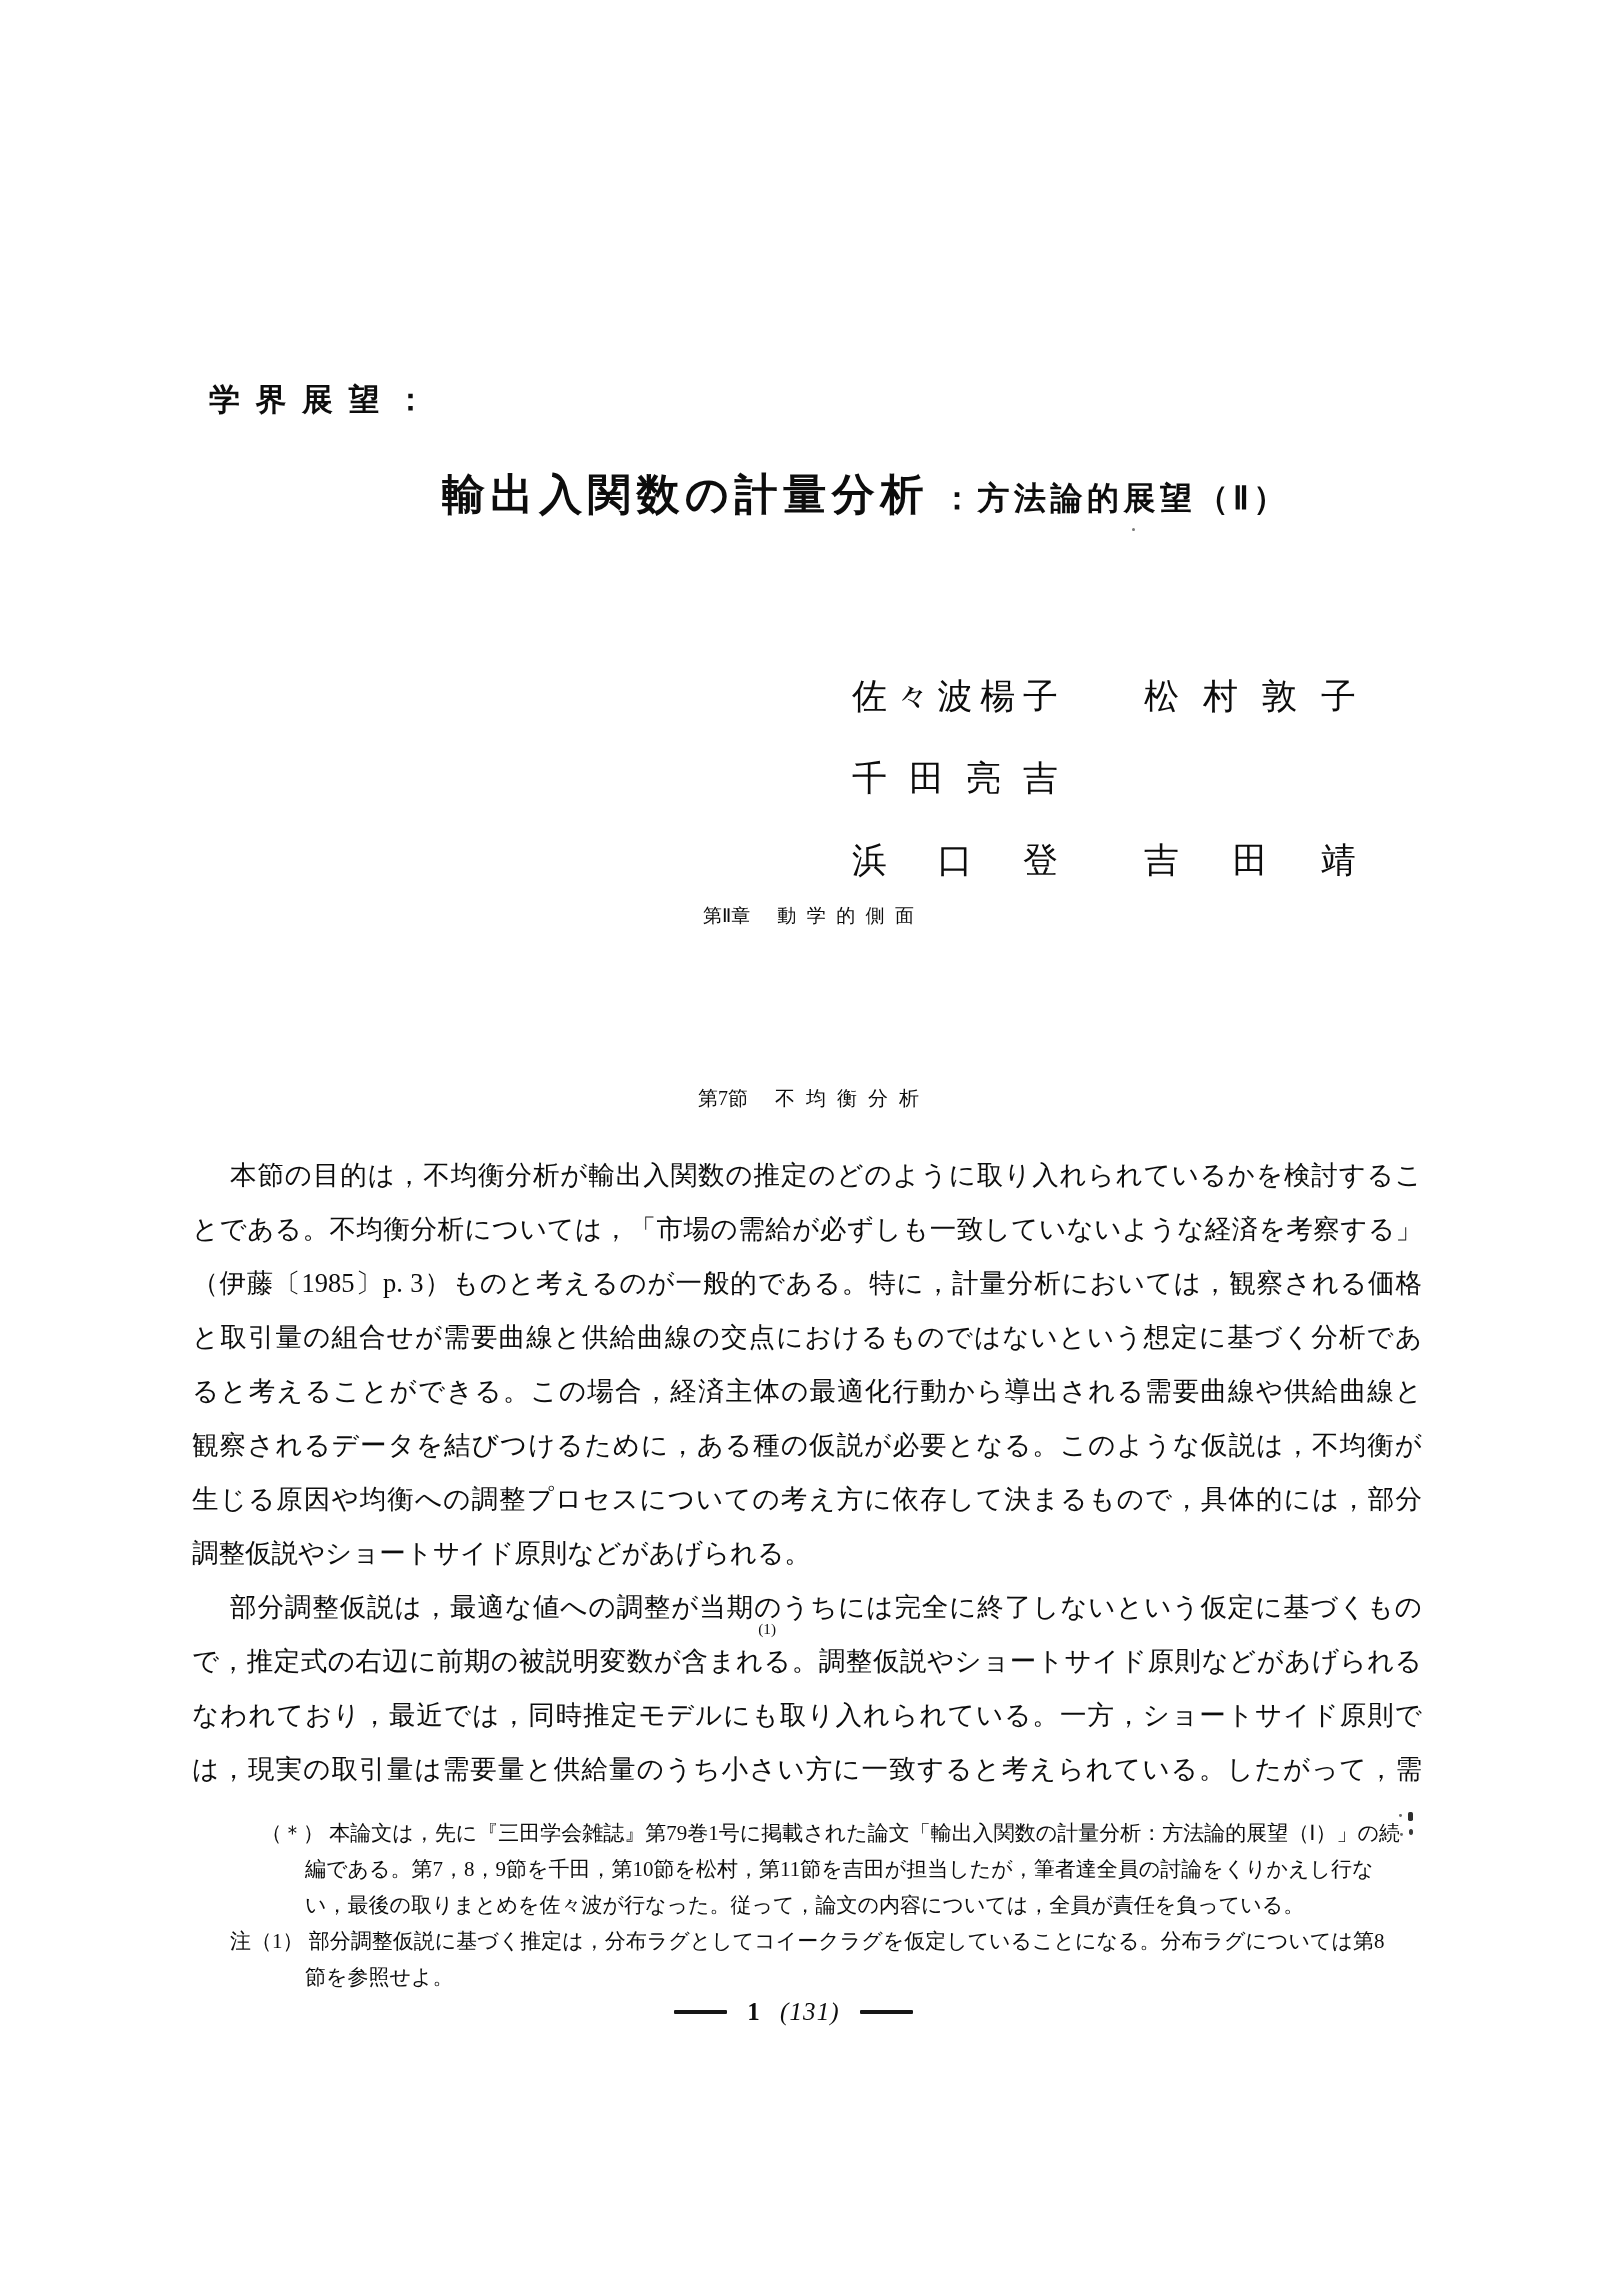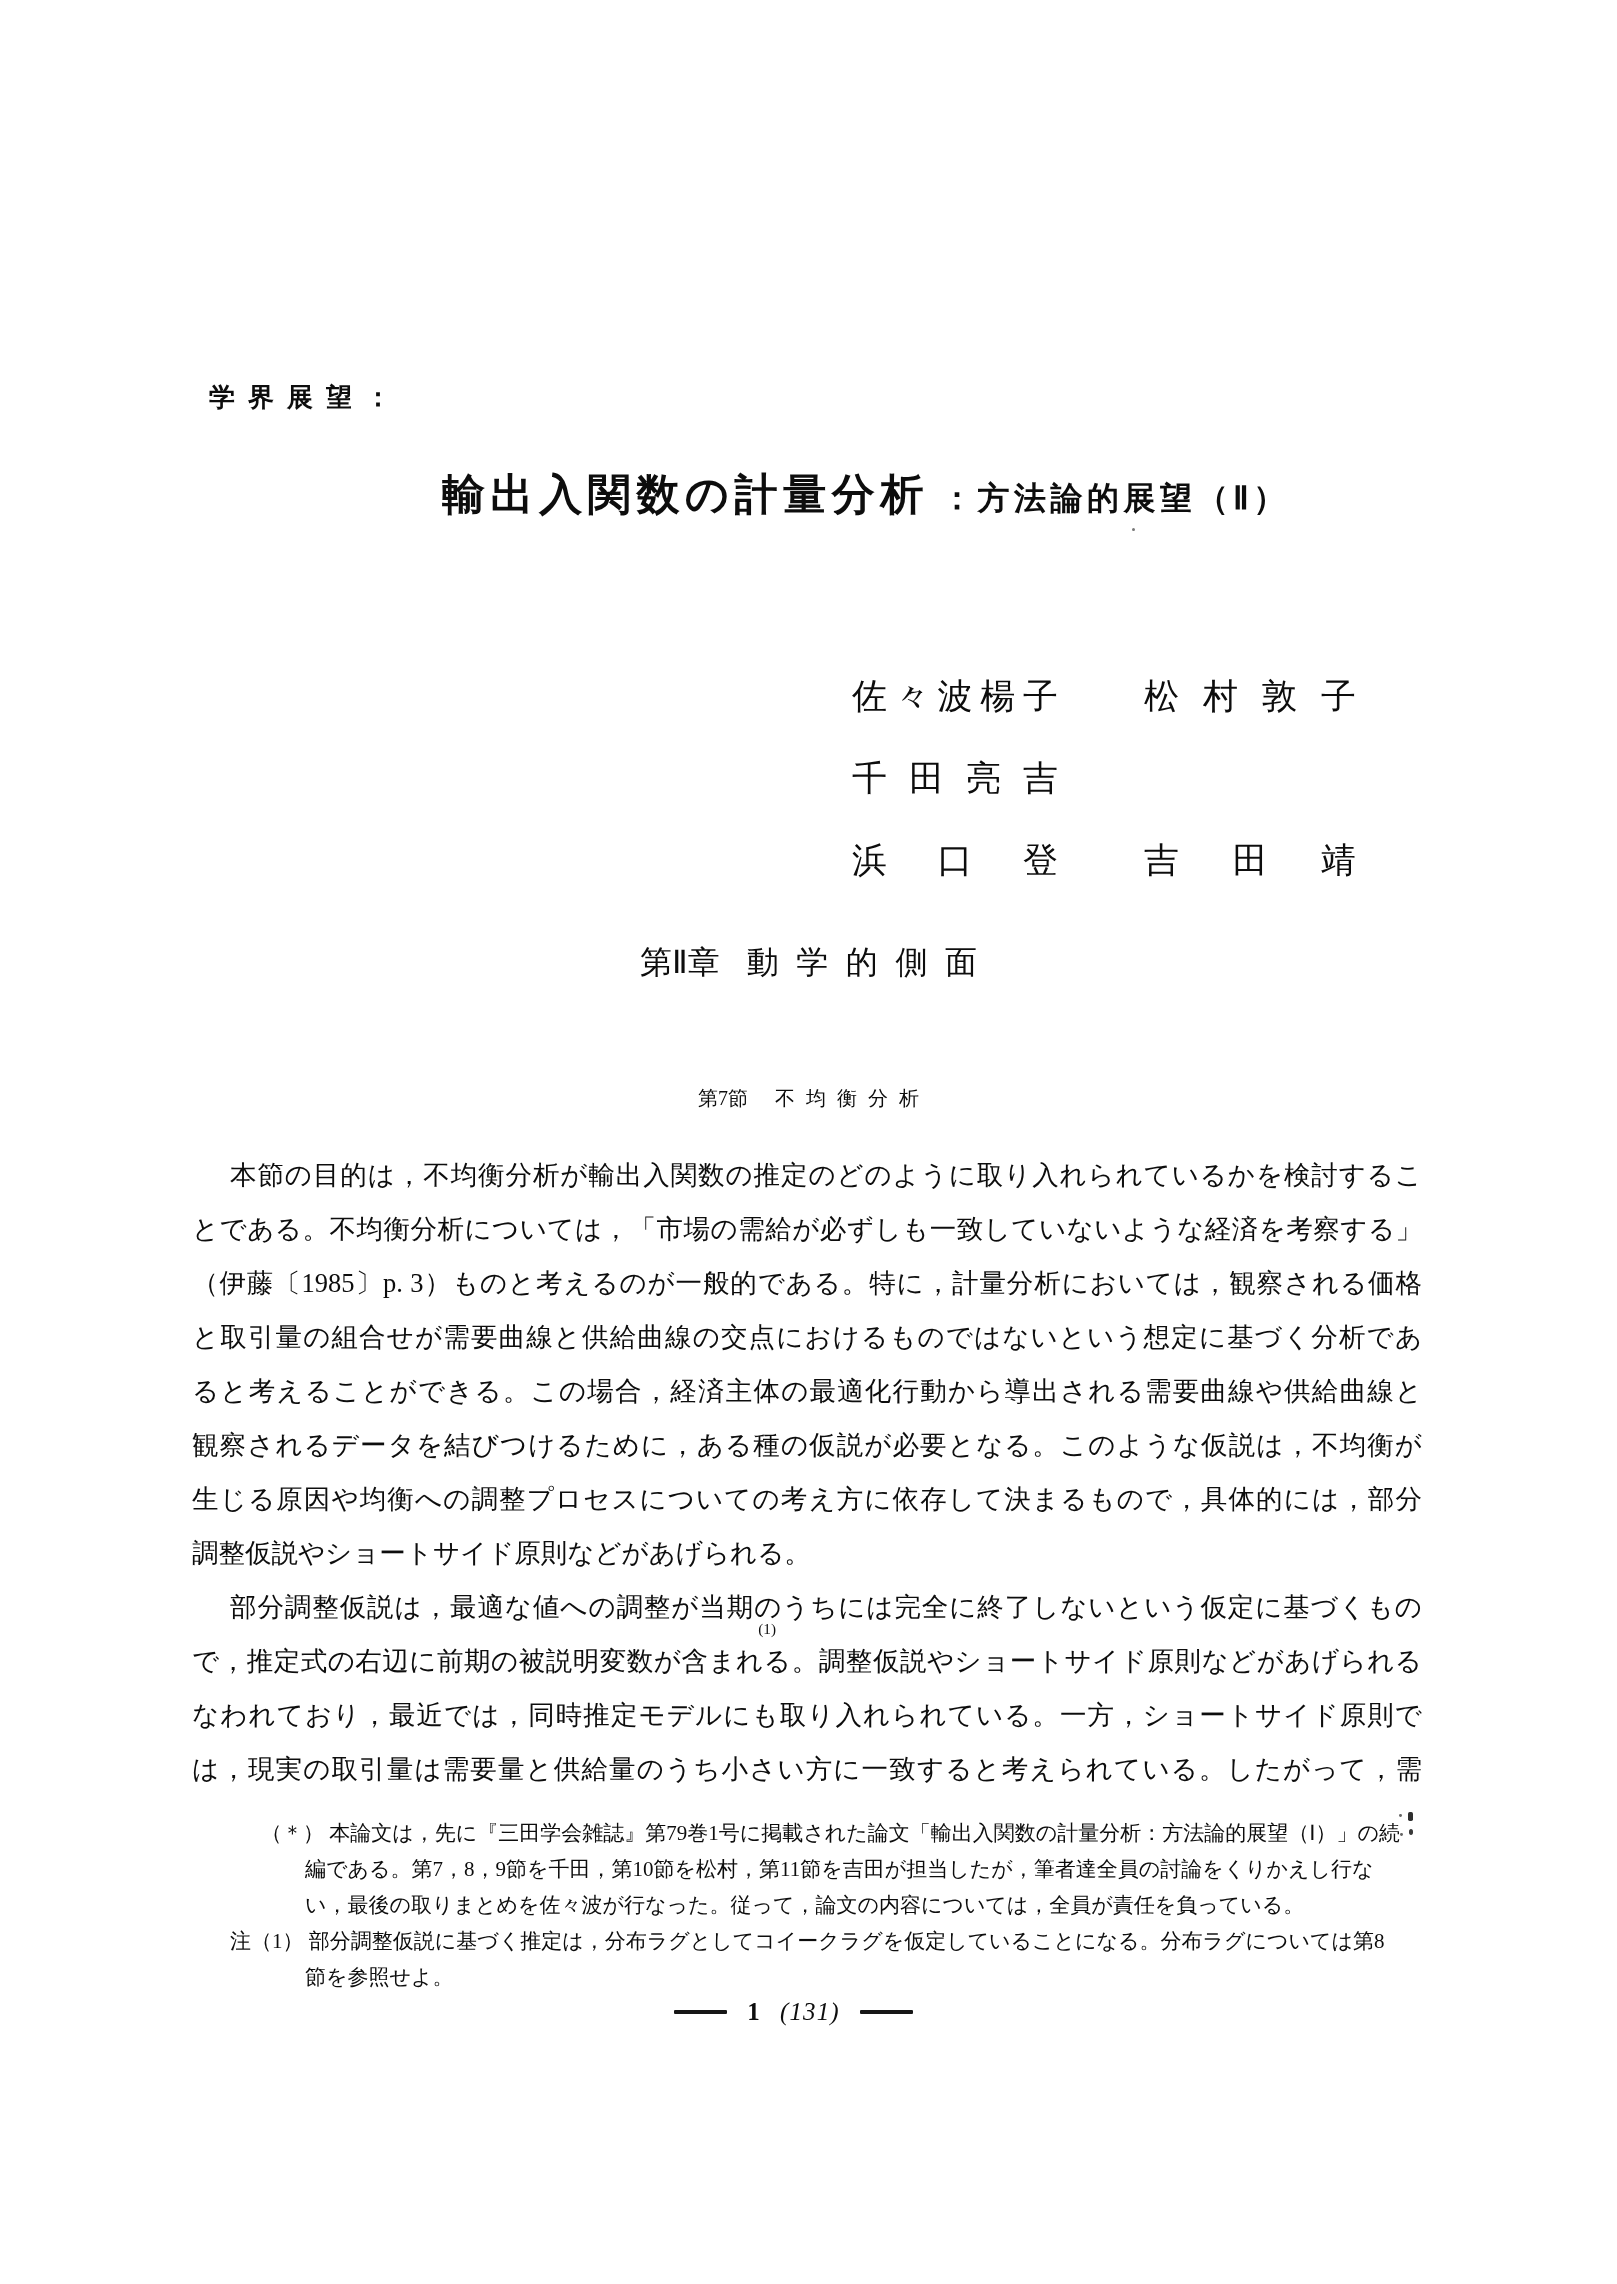--- a/index.html
+++ b/index.html
@@ -18,21 +18,21 @@
     overflow: hidden;
     background: #ffffff;
   }
   
   .genre {
     position: absolute;
     left: 209px;
     top: 384px;
     font-family: "Liberation Sans", sans-serif;
     font-weight: bold;
-    font-size: 26px;
+    font-size: 31px;
     line-height: 1;
     letter-spacing: 0.5em;
     white-space: nowrap;
   }
   
   .title {
     position: absolute;
     left: 418px;
     top: 473px;
     line-height: 1;
@@ -73,21 +73,21 @@
   .agap { display: inline-block; width: 86px; }
   
   .chapter, .section {
     position: absolute;
     left: 0;
     width: 1617px;
     text-align: center;
     line-height: 1;
     white-space: nowrap;
   }
-  .chapter { top: 946px; font-size: 32px; }
+  .chapter { top: 906px; font-size: 19px; }
   .section { top: 1088px; font-size: 20px; }
   .hgap { display: inline-block; width: 27px; }
   .spread { letter-spacing: 0.55em; margin-right: -0.55em; }
   
   .bodytext {
     position: absolute;
     left: 192px;
     top: 1158px;
     width: 1230px;
     font-size: 26.5px;

